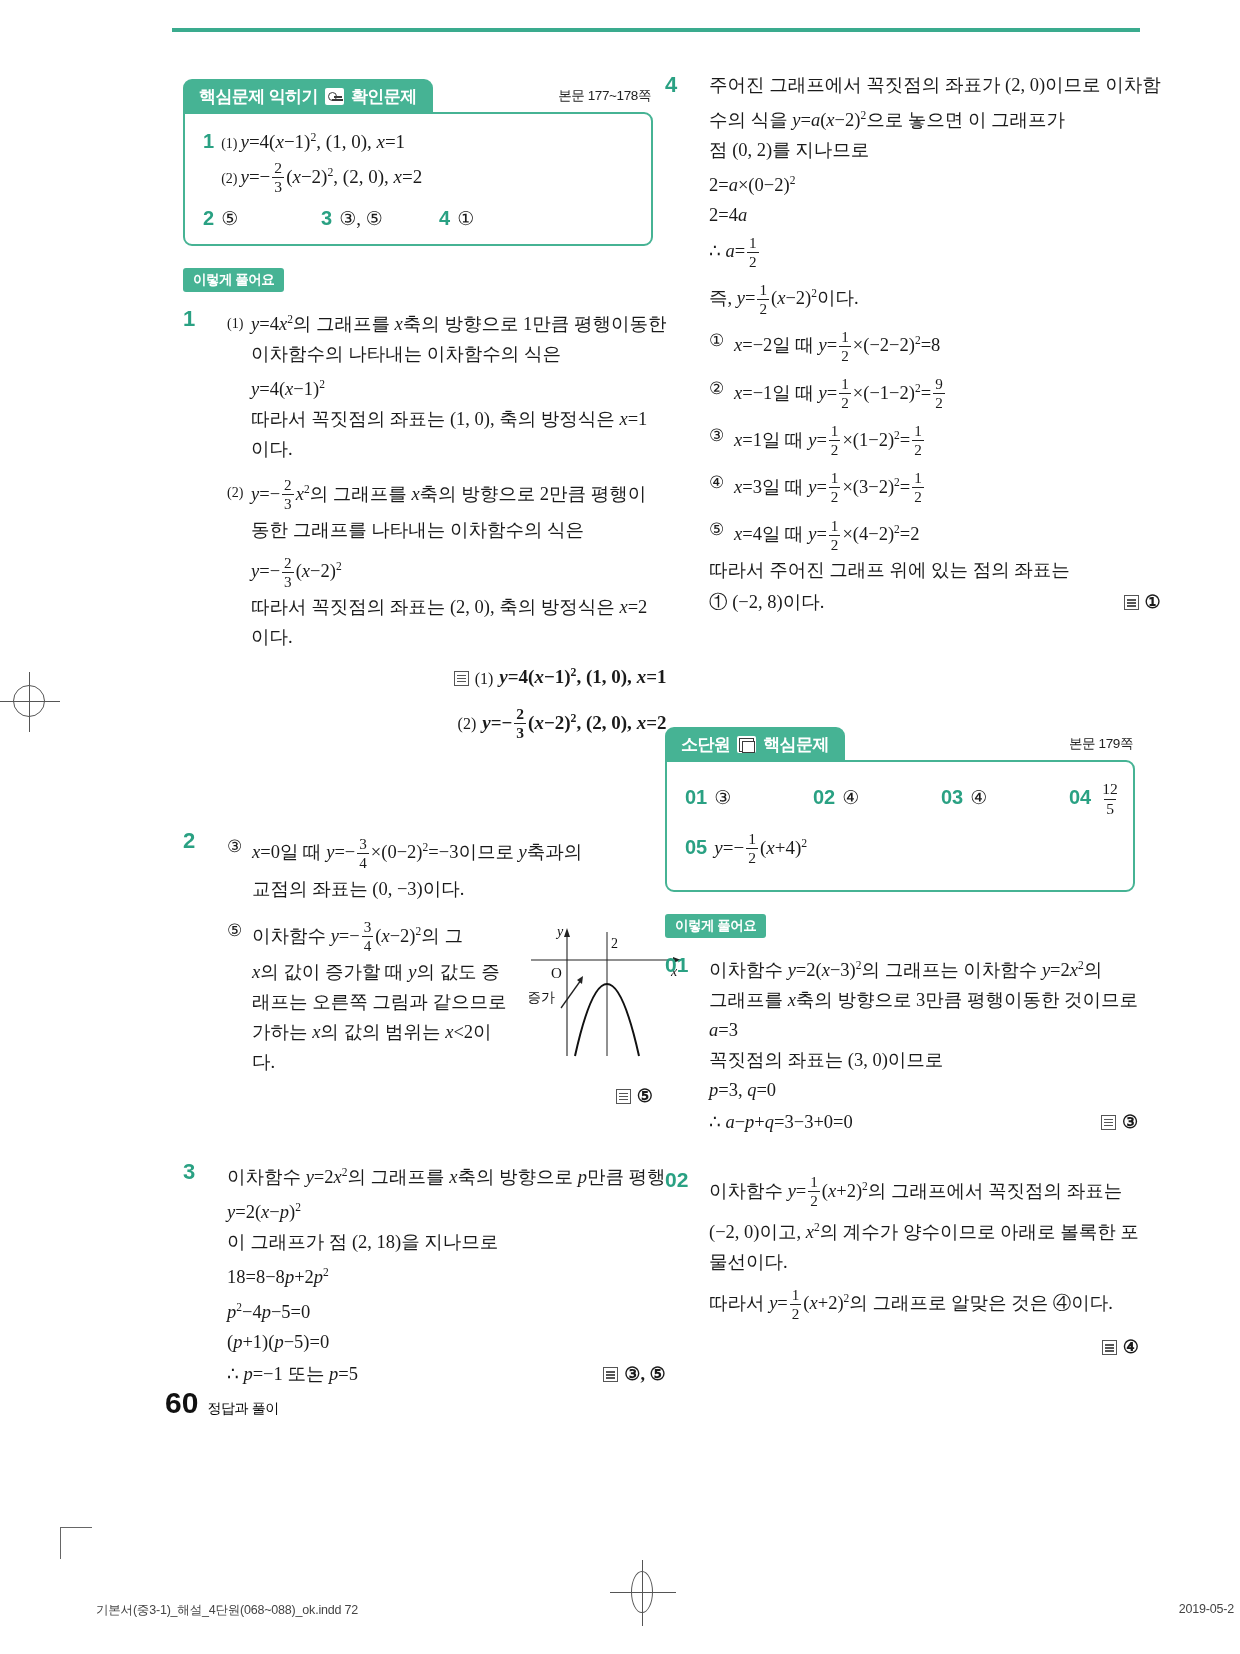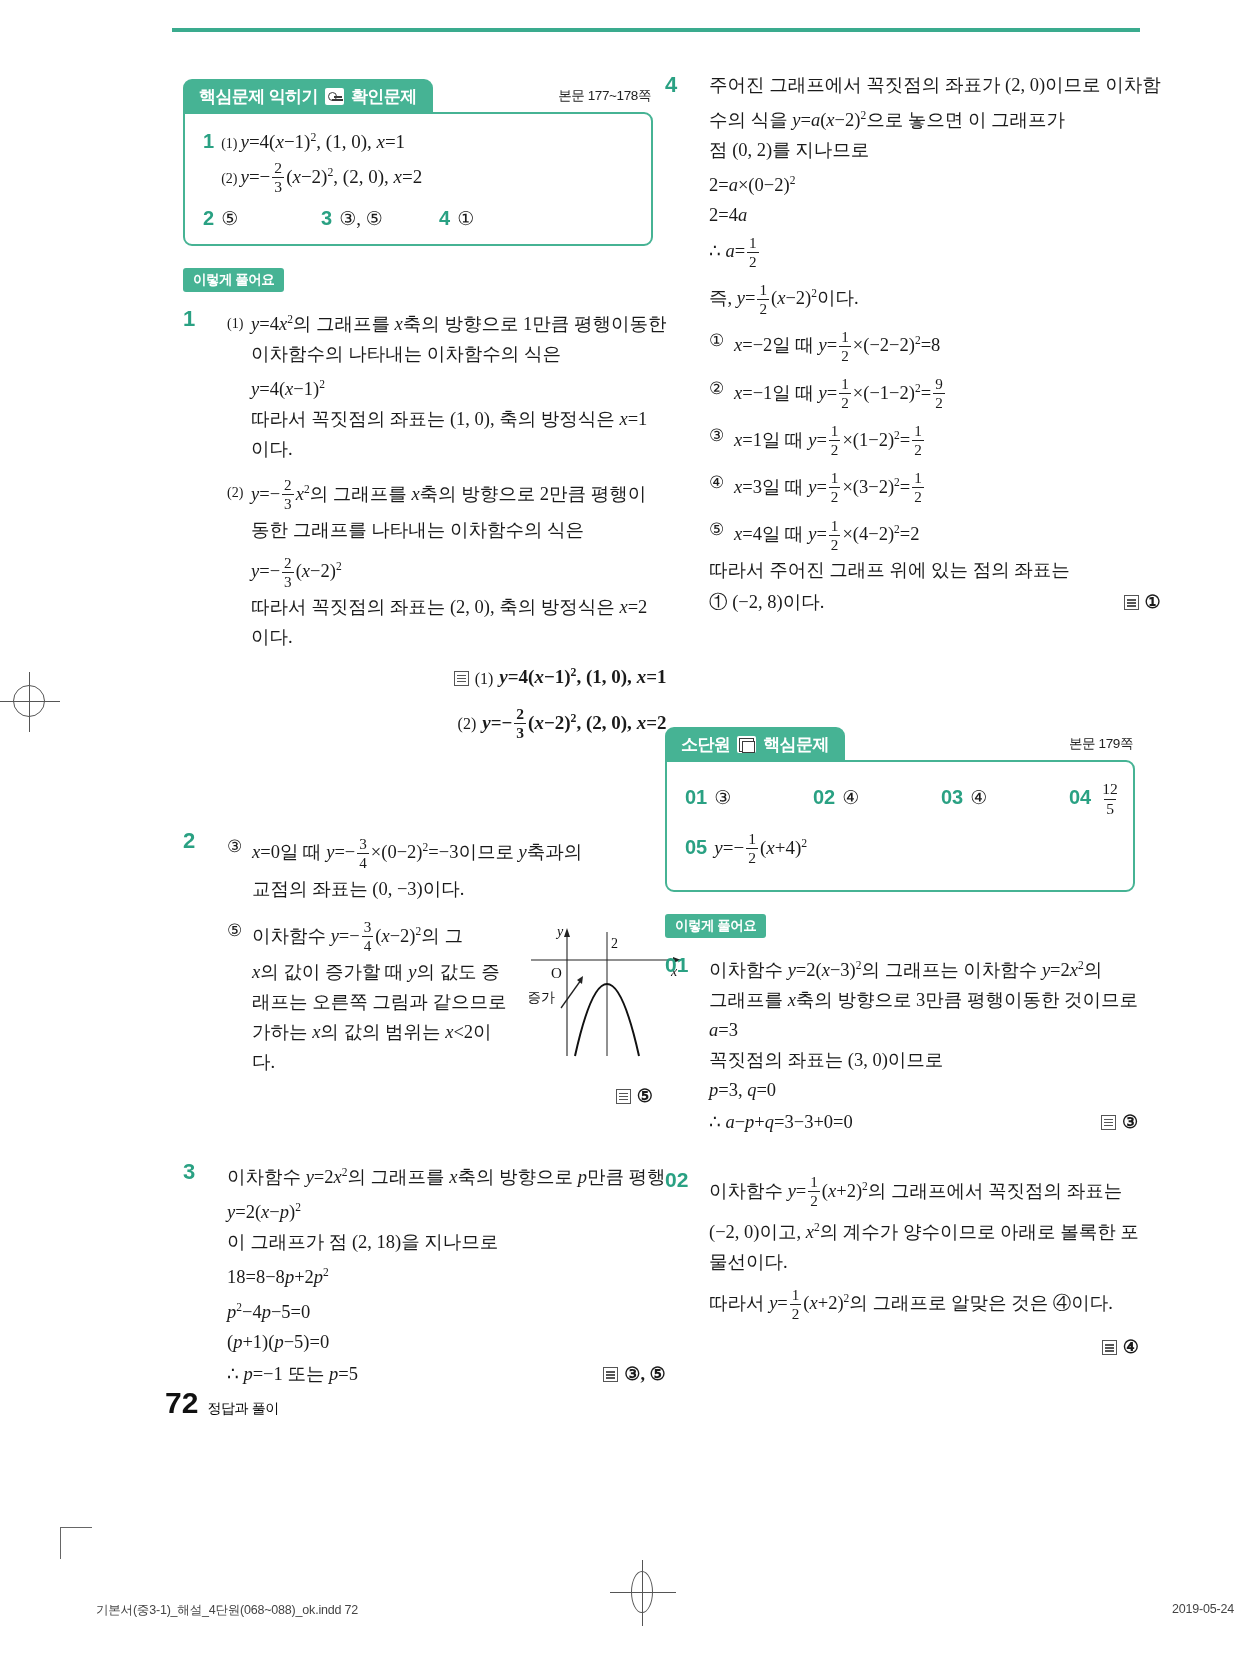--- a/index.html
+++ b/index.html
@@ -189,26 +189,26 @@
 
 <div class="corner-bl"></div>
 
 <div class="crop-bottom">
   <div class="h"></div>
     <div class="v"></div>
     <div class="c"></div>
 </div>
 
 <div class="pagenum-wrap">
-  <span class="pagenum">72</span>
+  <span class="pagenum">60</span>
   <span class="pagenum-label">정답과 풀이</span>
 </div>
 
 <div class="imprint">기본서(중3-1)_해설_4단원(068~088)_ok.indd   72</div>
-<div class="datestamp">2019-05-24</div>
+<div class="datestamp">2019-05-2</div>
 
 <div class="col col-left">
 
   
   <div class="ansbox">
     <div class="ansbox-tab">
       <span>핵심문제 익히기</span>
       <span class="ico key"></span>
       <span class="tab-label2">확인문제</span>
     </div>

